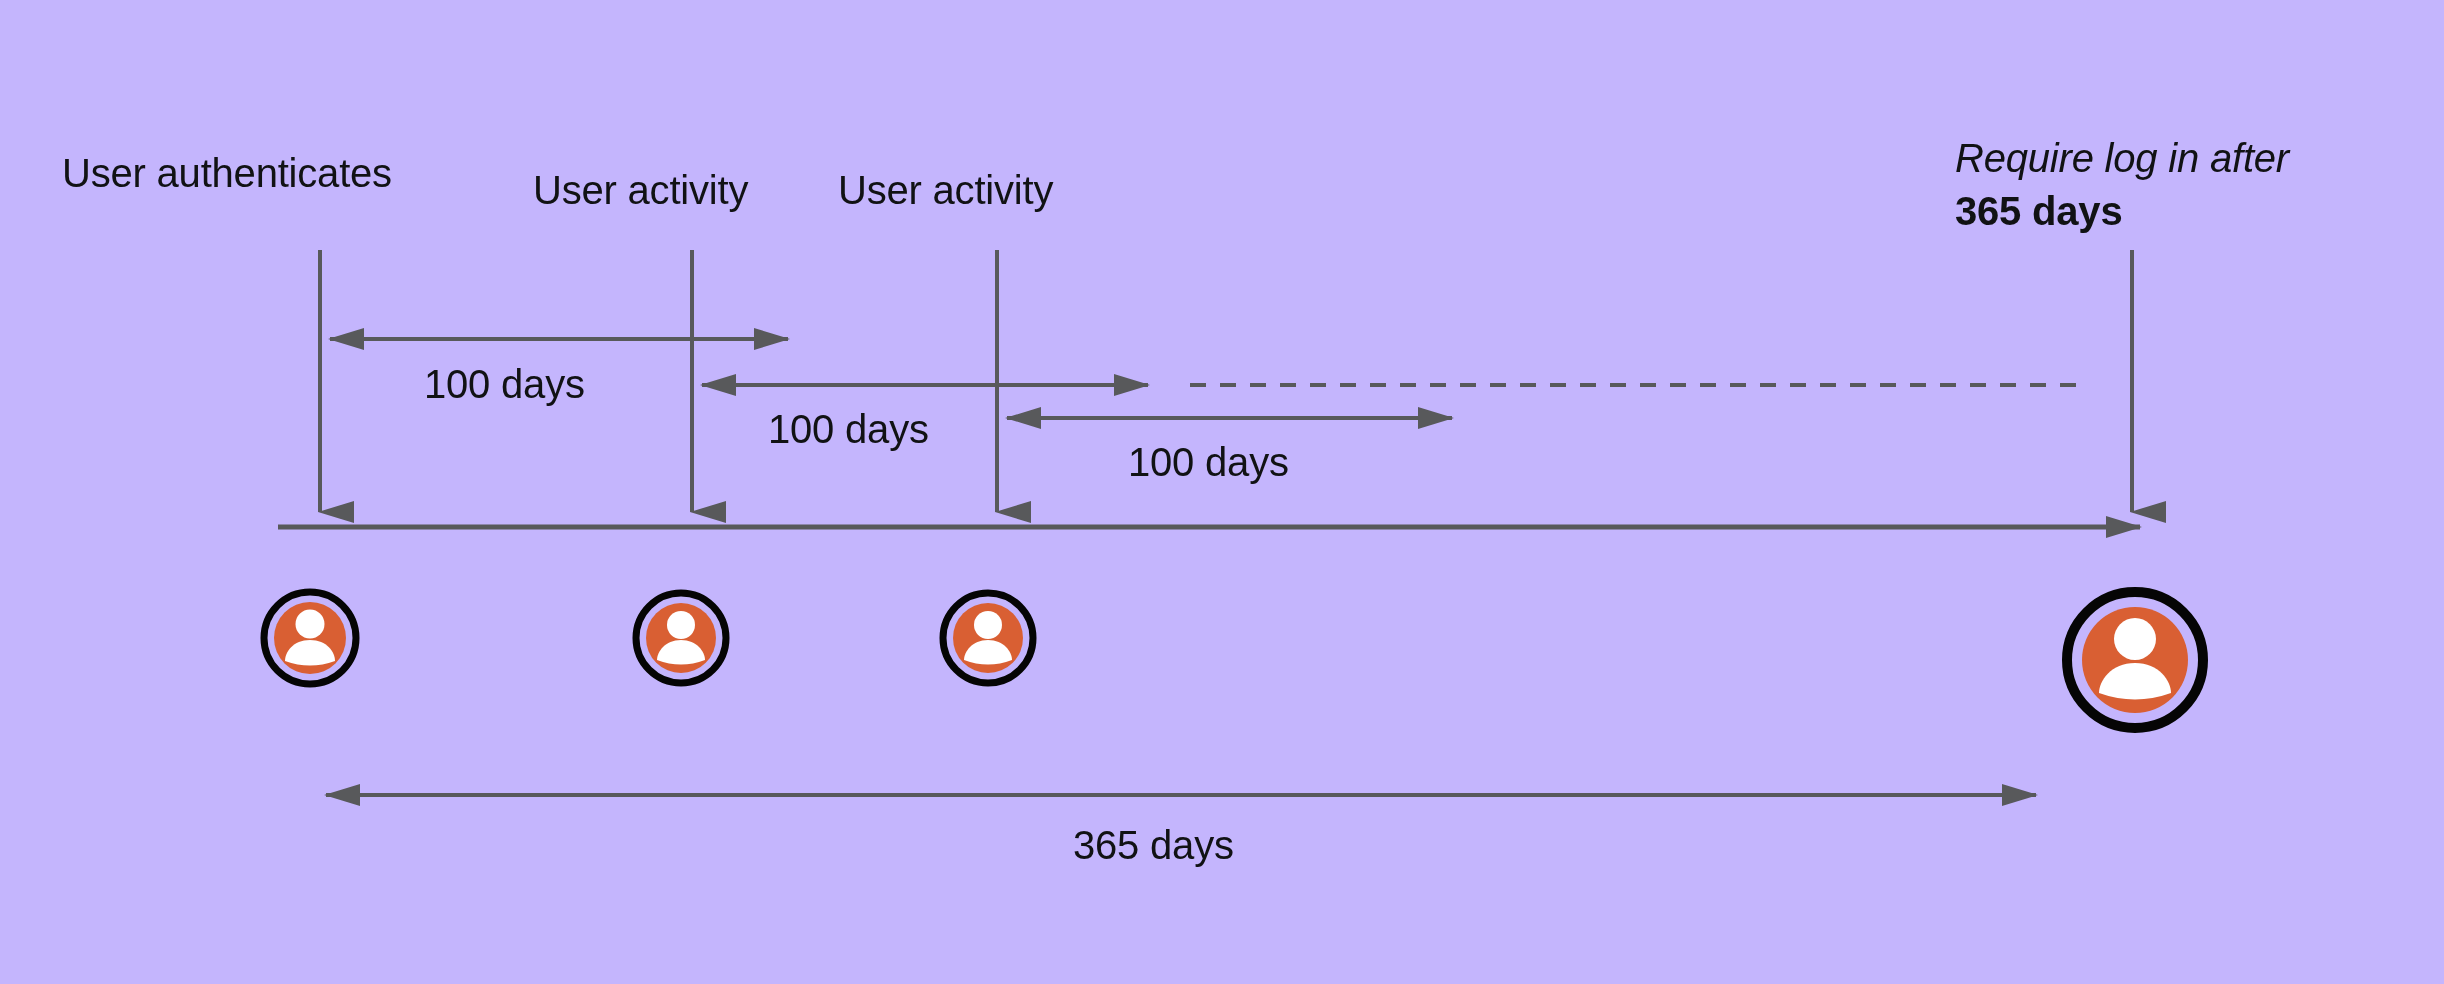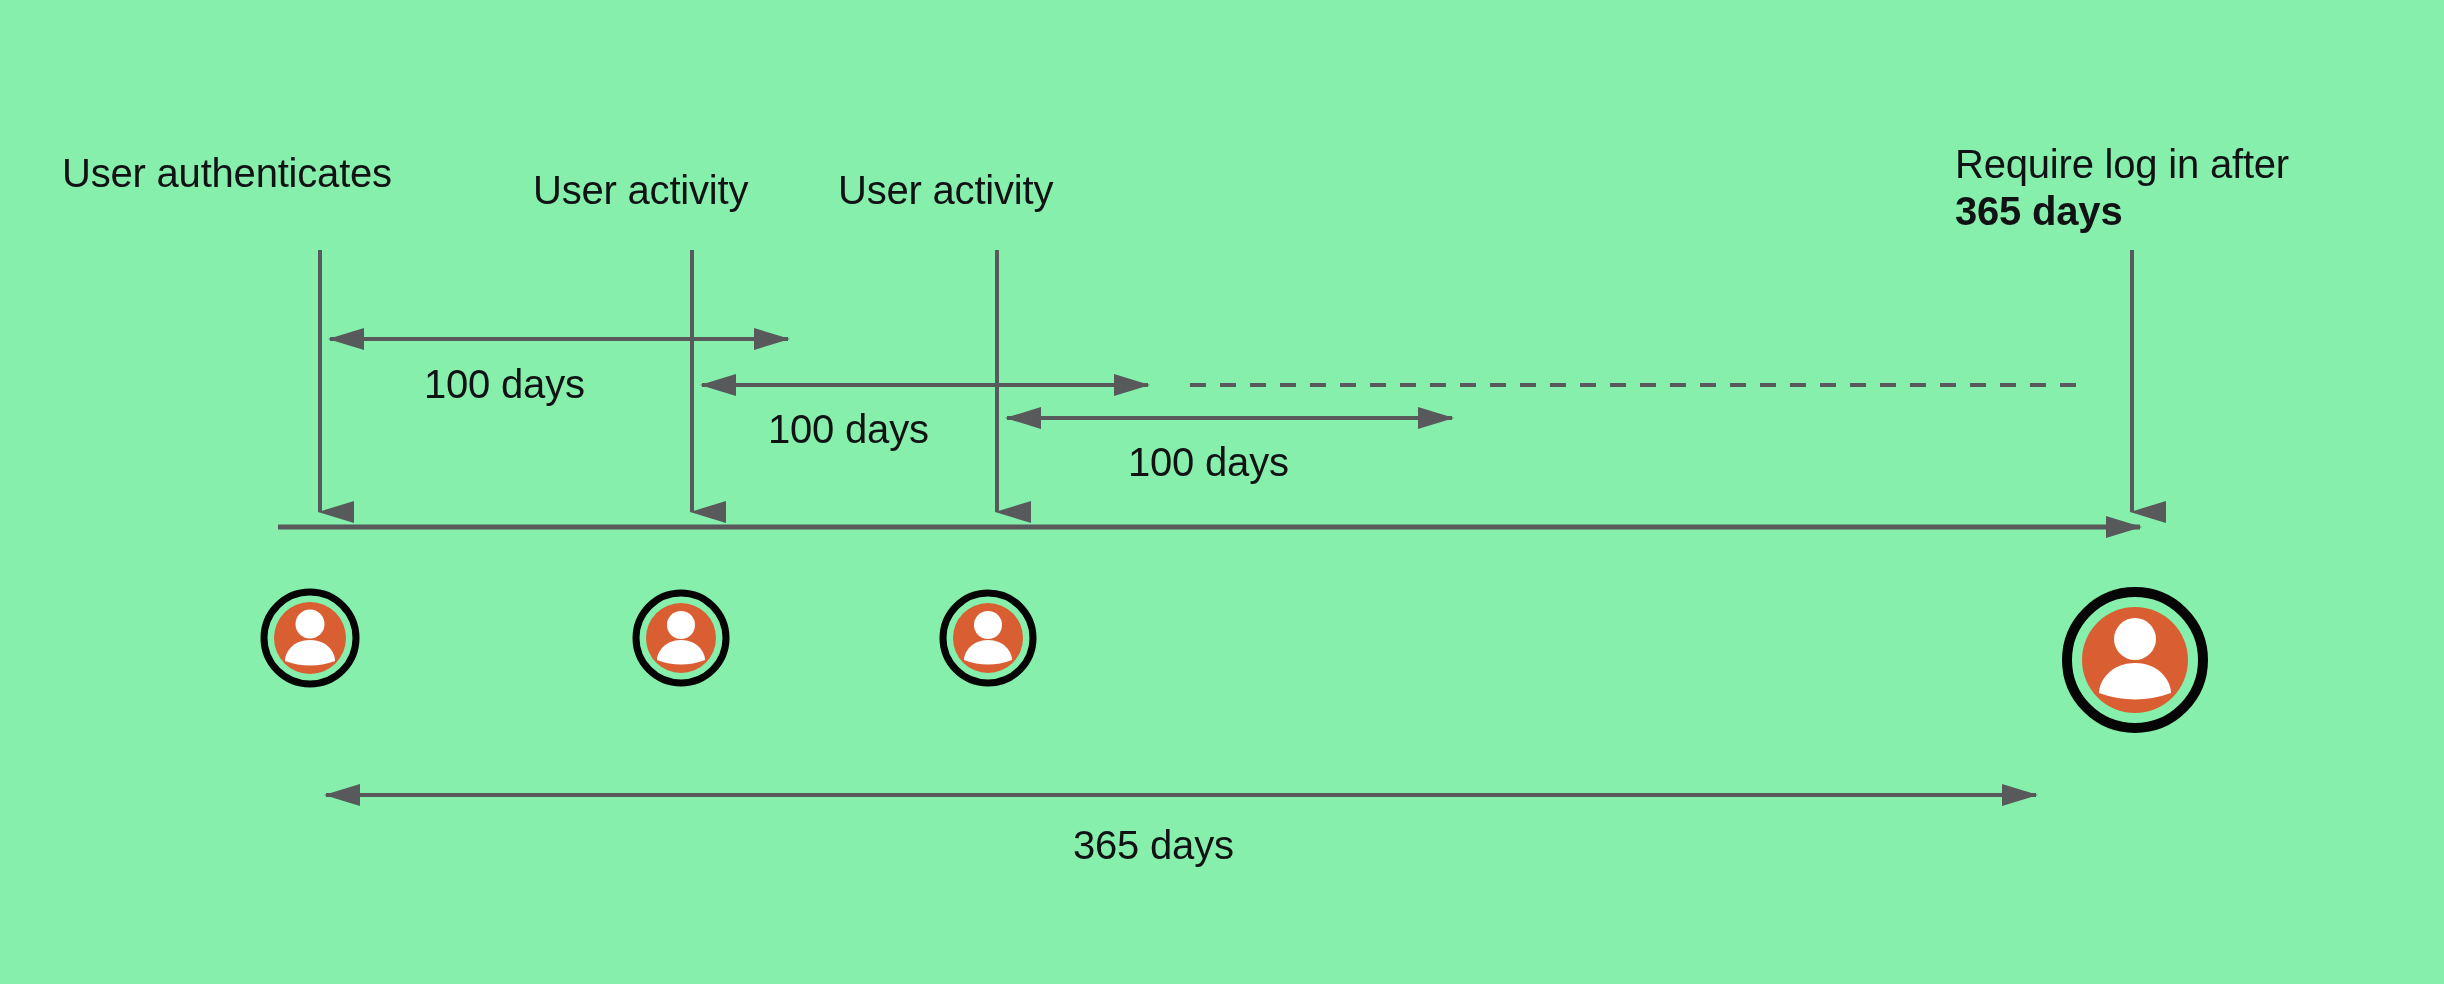--- a/index.html
+++ b/index.html
@@ -4,21 +4,21 @@
 <style>
   html, body {
     margin: 0;
     padding: 0;
     background: #f4f6f8;
   }
   #stage {
     position: relative;
     width: 2444px;
     height: 984px;
-    background: #86efac;
+    background: #c4b5fd;
     font-family: "Liberation Sans", sans-serif;
     overflow: hidden;
   }
   #diagram-svg {
     position: absolute;
     left: 0;
     top: 0;
     width: 2444px;
     height: 984px;
   }
@@ -114,21 +114,21 @@
     </g>
   </svg>
 
   <div class="lbl" style="left:62px; top:148px;">User authenticates</div>
 
   <div class="lbl" style="left:533px; top:165px;">User activity</div>
 
   <div class="lbl" style="left:838px; top:165px;">User activity</div>
 
 
-  <div class="lbl" style="left:1955px; top:139px;">Require log in after</div>
+  <div class="lbl" style="left:1955px; top:133px;font-style:italic;">Require log in after</div>
   <div class="lbl" style="left:1955px; top:186px; font-weight:700;">365 days</div>
 
   <div class="measure" style="left:424px; top:362px;">100 days</div>
 
   <div class="measure" style="left:768px; top:407px;">100 days</div>
 
   <div class="measure" style="left:1128px; top:440px;">100 days</div>
 
   <div class="measure" style="left:1073px; top:823px;">365 days</div>
 

